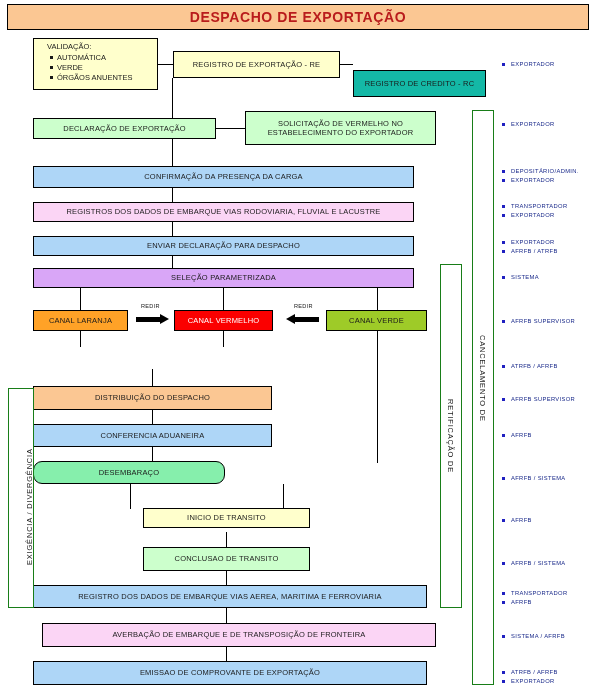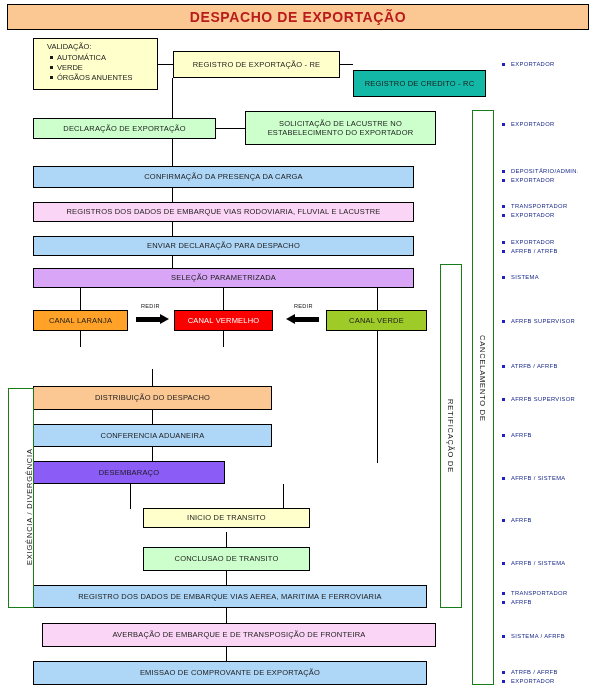--- a/index.html
+++ b/index.html
@@ -130,42 +130,42 @@
 
   <div class="ln vl" style="left:226px;top:608px;height:15px;"></div>
   <div class="ln vl" style="left:226px;top:647px;height:14px;"></div>
 
   <div class="node" style="left:173px;top:51px;width:167px;height:27px;background:#ffffcc;">REGISTRO DE EXPORTAÇÃO - RE</div>
 
   <div class="node" style="left:353px;top:51px;width:133px;height:27px;background:#14b8a6;margin-top:19px;">REGISTRO DE CREDITO - RC</div>
 
   <div class="node" style="left:33px;top:118px;width:183px;height:21px;background:#ccffcc;">DECLARAÇÃO DE EXPORTAÇÃO</div>
 
-  <div class="node wrap" style="left:245px;top:111px;width:191px;height:34px;background:#ccffcc;">SOLICITAÇÃO DE LACUSTRE NO ESTABELECIMENTO DO EXPORTADOR</div>
+  <div class="node wrap" style="left:245px;top:111px;width:191px;height:34px;background:#ccffcc;">SOLICITAÇÃO DE VERMELHO NO ESTABELECIMENTO DO EXPORTADOR</div>
 
   <div class="node" style="left:33px;top:166px;width:381px;height:22px;background:#aed6f7;">CONFIRMAÇÃO DA PRESENÇA DA CARGA</div>
 
   <div class="node" style="left:33px;top:202px;width:381px;height:20px;background:#fbd5f5;">REGISTROS DOS DADOS DE EMBARQUE VIAS RODOVIARIA, FLUVIAL E LACUSTRE</div>
 
   <div class="node" style="left:33px;top:236px;width:381px;height:20px;background:#aed6f7;">ENVIAR DECLARAÇÃO PARA DESPACHO</div>
 
   <div class="node" style="left:33px;top:268px;width:381px;height:20px;background:#d9a6f7;">SELEÇÃO PARAMETRIZADA</div>
 
   <div class="node" style="left:33px;top:310px;width:95px;height:21px;background:#ffa227;">CANAL LARANJA</div>
 
   <div class="node" style="left:174px;top:310px;width:99px;height:21px;background:#fb0000;color:#ffffff;">CANAL VERMELHO</div>
 
   <div class="node" style="left:326px;top:310px;width:101px;height:21px;background:#9ecb28;">CANAL VERDE</div>
 
 
   <div class="node" style="left:33px;top:386px;width:239px;height:24px;background:#fbc793;">DISTRIBUIÇÃO DO DESPACHO</div>
 
   <div class="node" style="left:33px;top:424px;width:239px;height:23px;background:#aed6f7;">CONFERENCIA ADUANEIRA</div>
 
-  <div class="node" style="left:33px;top:461px;width:192px;height:23px;background:#8b5cf6;">DESEMBARAÇO</div>
+  <div class="node" style="left:33px;top:461px;width:192px;height:23px;background:#86efac;border-radius:9px;">DESEMBARAÇO</div>
 
 
   <div class="node" style="left:143px;top:508px;width:167px;height:20px;background:#ffffcc;">INICIO DE TRANSITO</div>
 
   <div class="node" style="left:143px;top:547px;width:167px;height:24px;background:#ccffcc;">CONCLUSAO DE TRANSITO</div>
 
   <div class="node" style="left:33px;top:585px;width:394px;height:23px;background:#aed6f7;">REGISTRO DOS DADOS DE EMBARQUE VIAS AEREA, MARITIMA E FERROVIARIA</div>
 
   <div class="node" style="left:42px;top:623px;width:394px;height:24px;background:#fbd5f5;">AVERBAÇÃO DE EMBARQUE E DE TRANSPOSIÇÃO DE FRONTEIRA</div>
 

